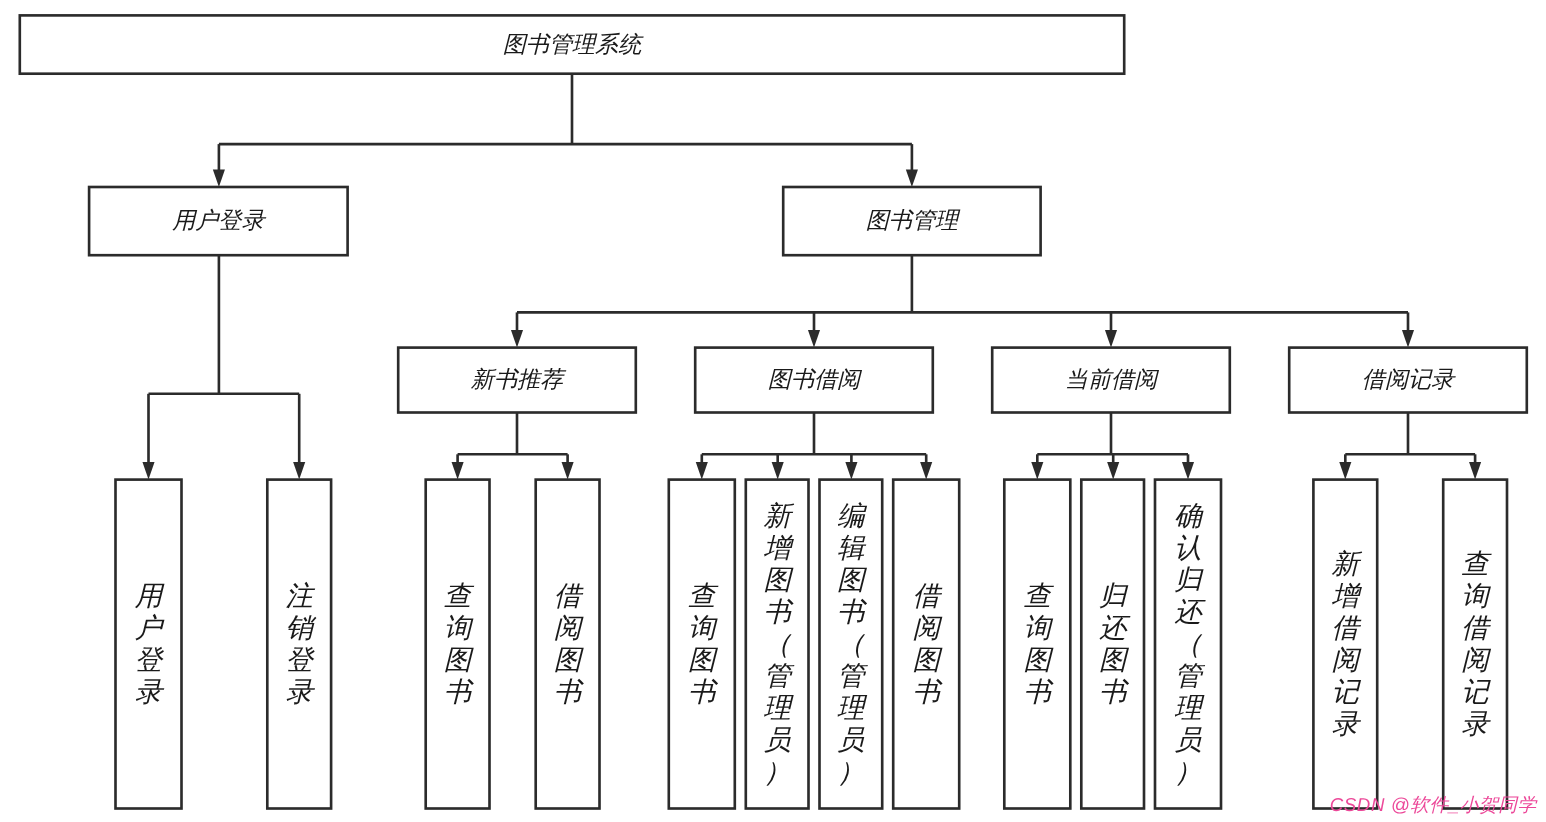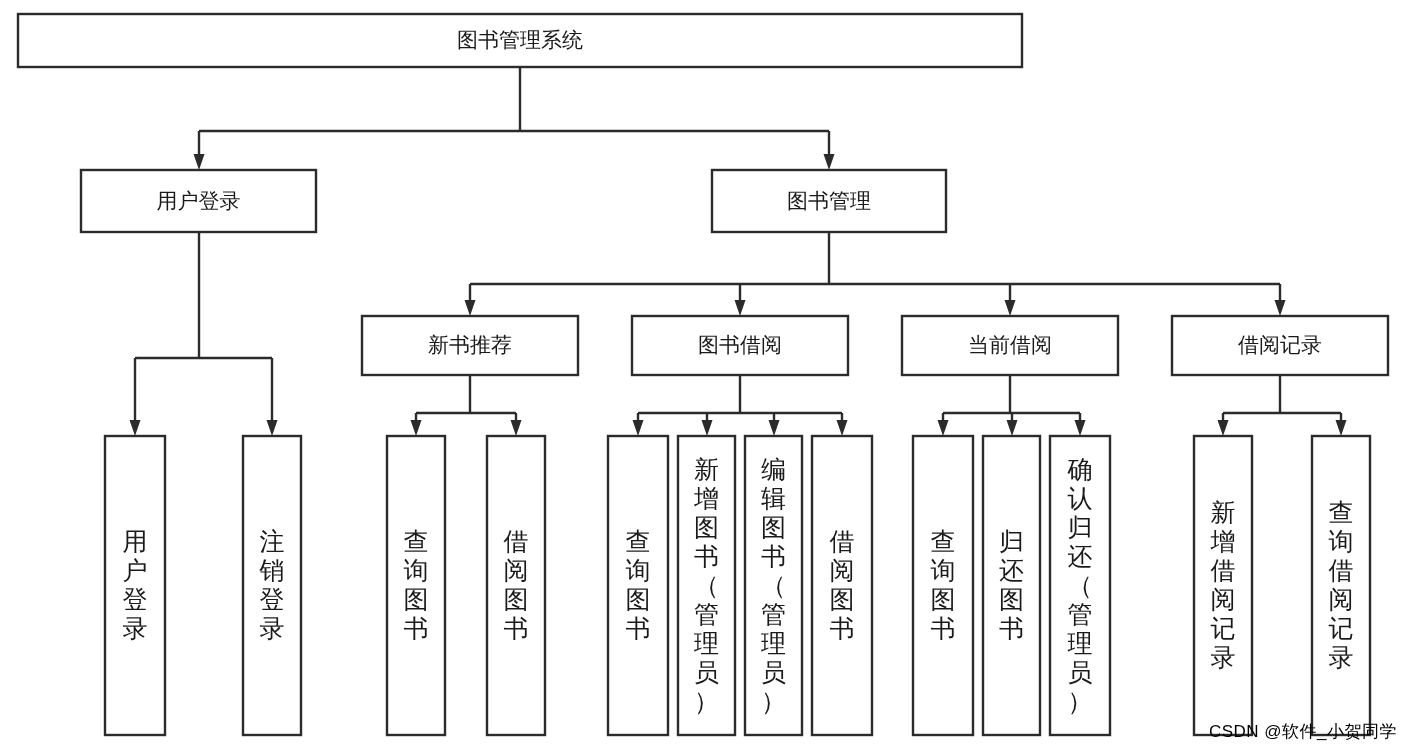--- a/index.html
+++ b/index.html
@@ -12,20 +12,21 @@
     height: 747px;
     font-family: "Liberation Sans", "DejaVu Sans", sans-serif;
     overflow: hidden;
     position: relative;
   }
   #diagram-root {
     position: absolute;
     left: 0; top: 0;
     width: 1405px;
     height: 747px;
+    font-style: italic;
   }
   svg#tree {
     display: block;
     width: 1405px;
     height: 747px;
   }
   .node-box {
     fill: #ffffff;
     stroke: #2b2b2b;
     stroke-width: 2.4;
@@ -52,21 +53,21 @@
     fill: #1a1a1a;
     font-size: 25px;
     text-anchor: middle;
   }
   .watermark {
     position: absolute;
     right: 8px;
     bottom: 4px;
     font-family: "Liberation Sans", "DejaVu Sans", sans-serif;
     font-size: 17px;
-    color: #000000;
+    color: #ec4899;
     letter-spacing: 0.5px;
     white-space: nowrap;
     user-select: none;
     text-align: right;
   }
 </style>
 </head>
 <body>
 
 <div id="diagram-root">

